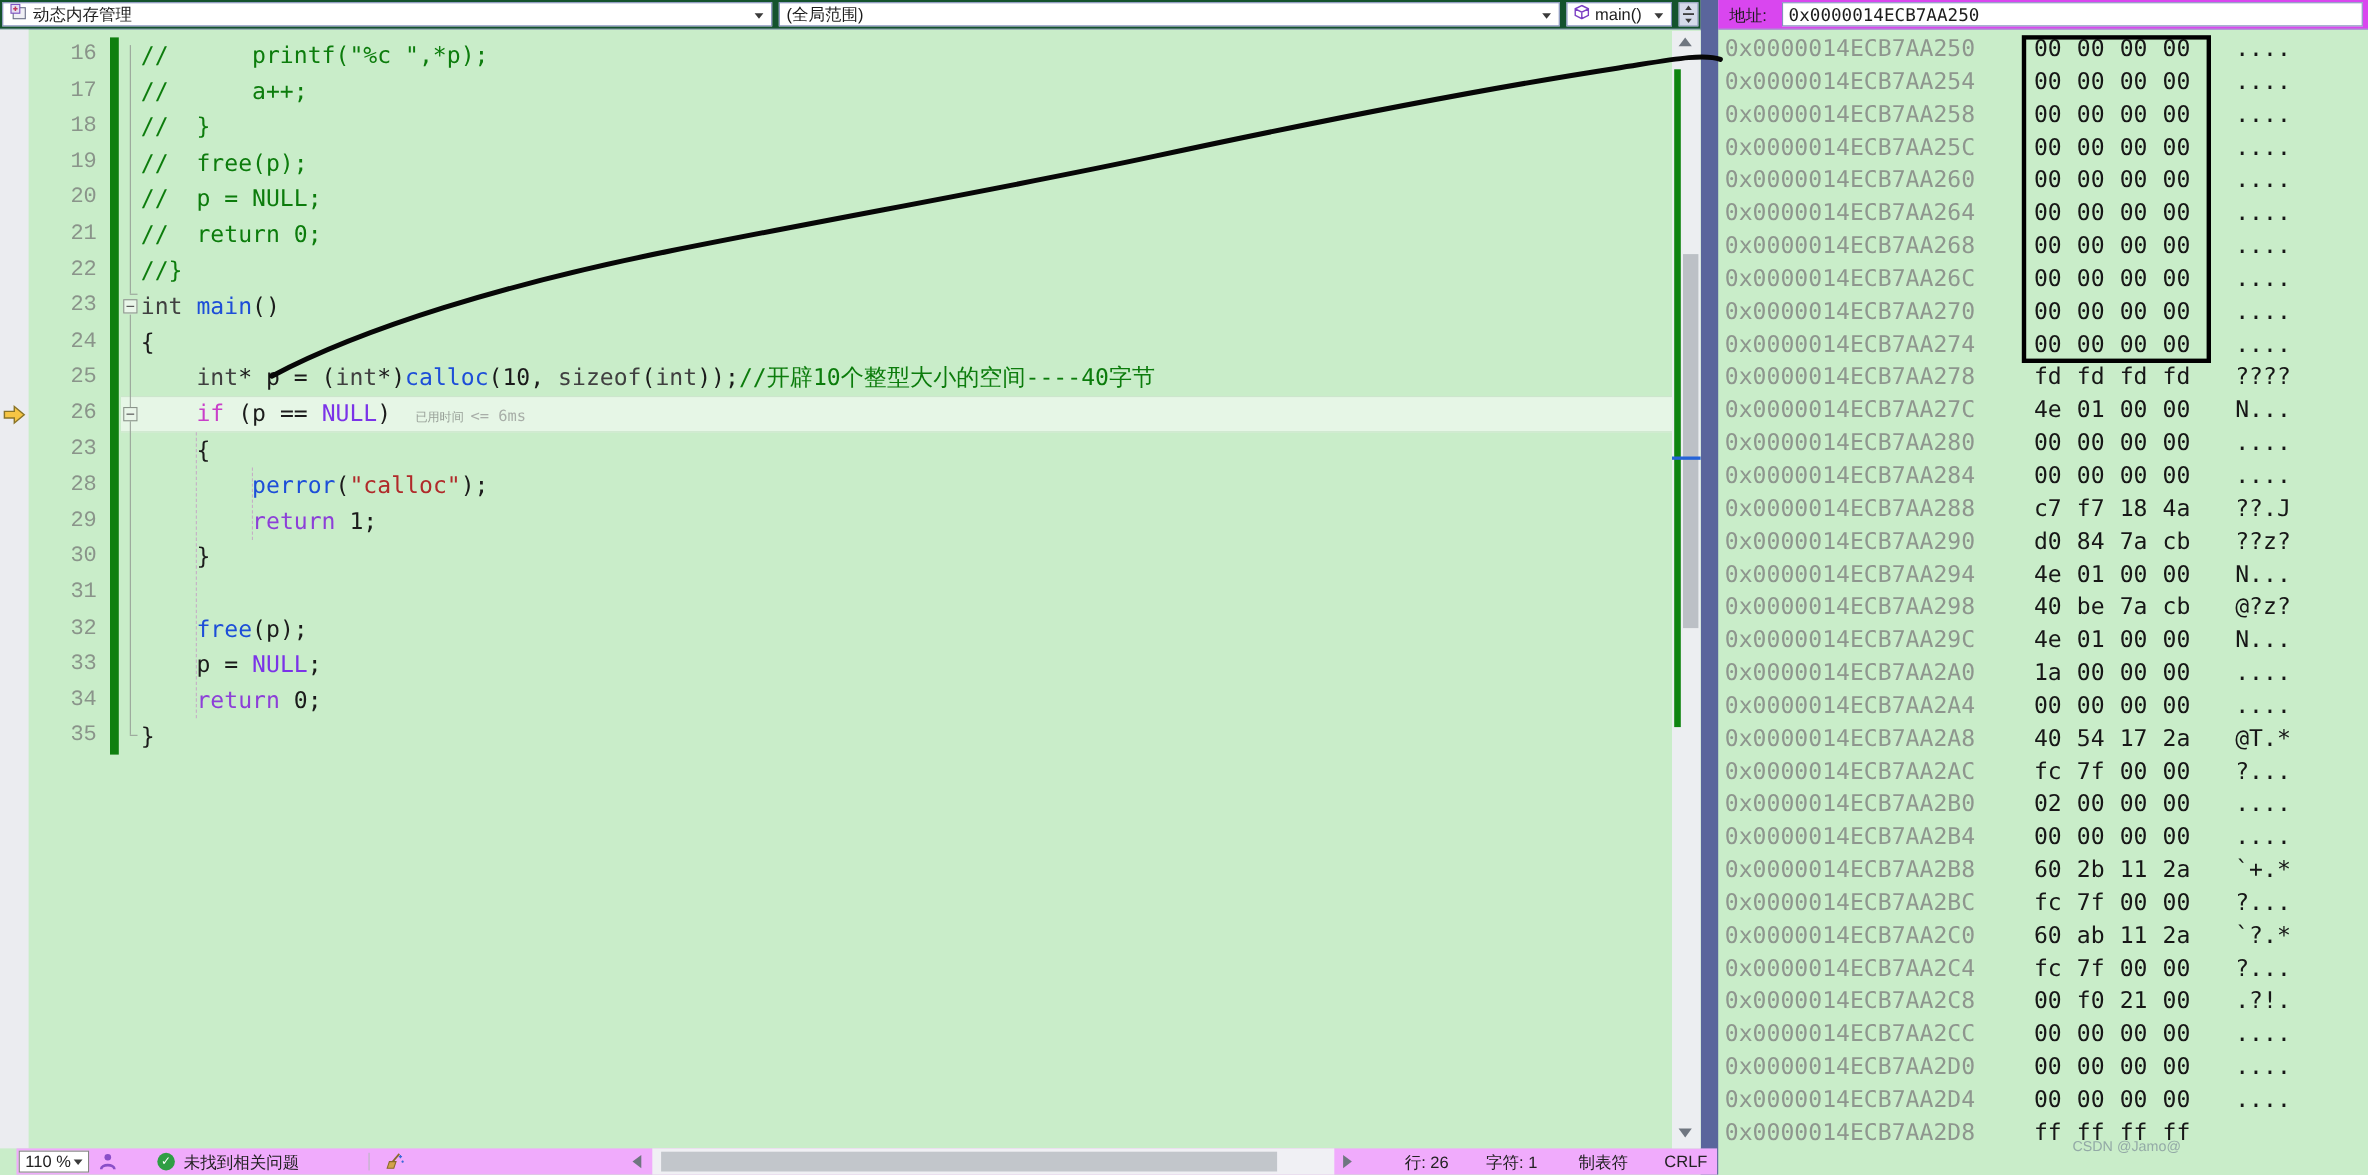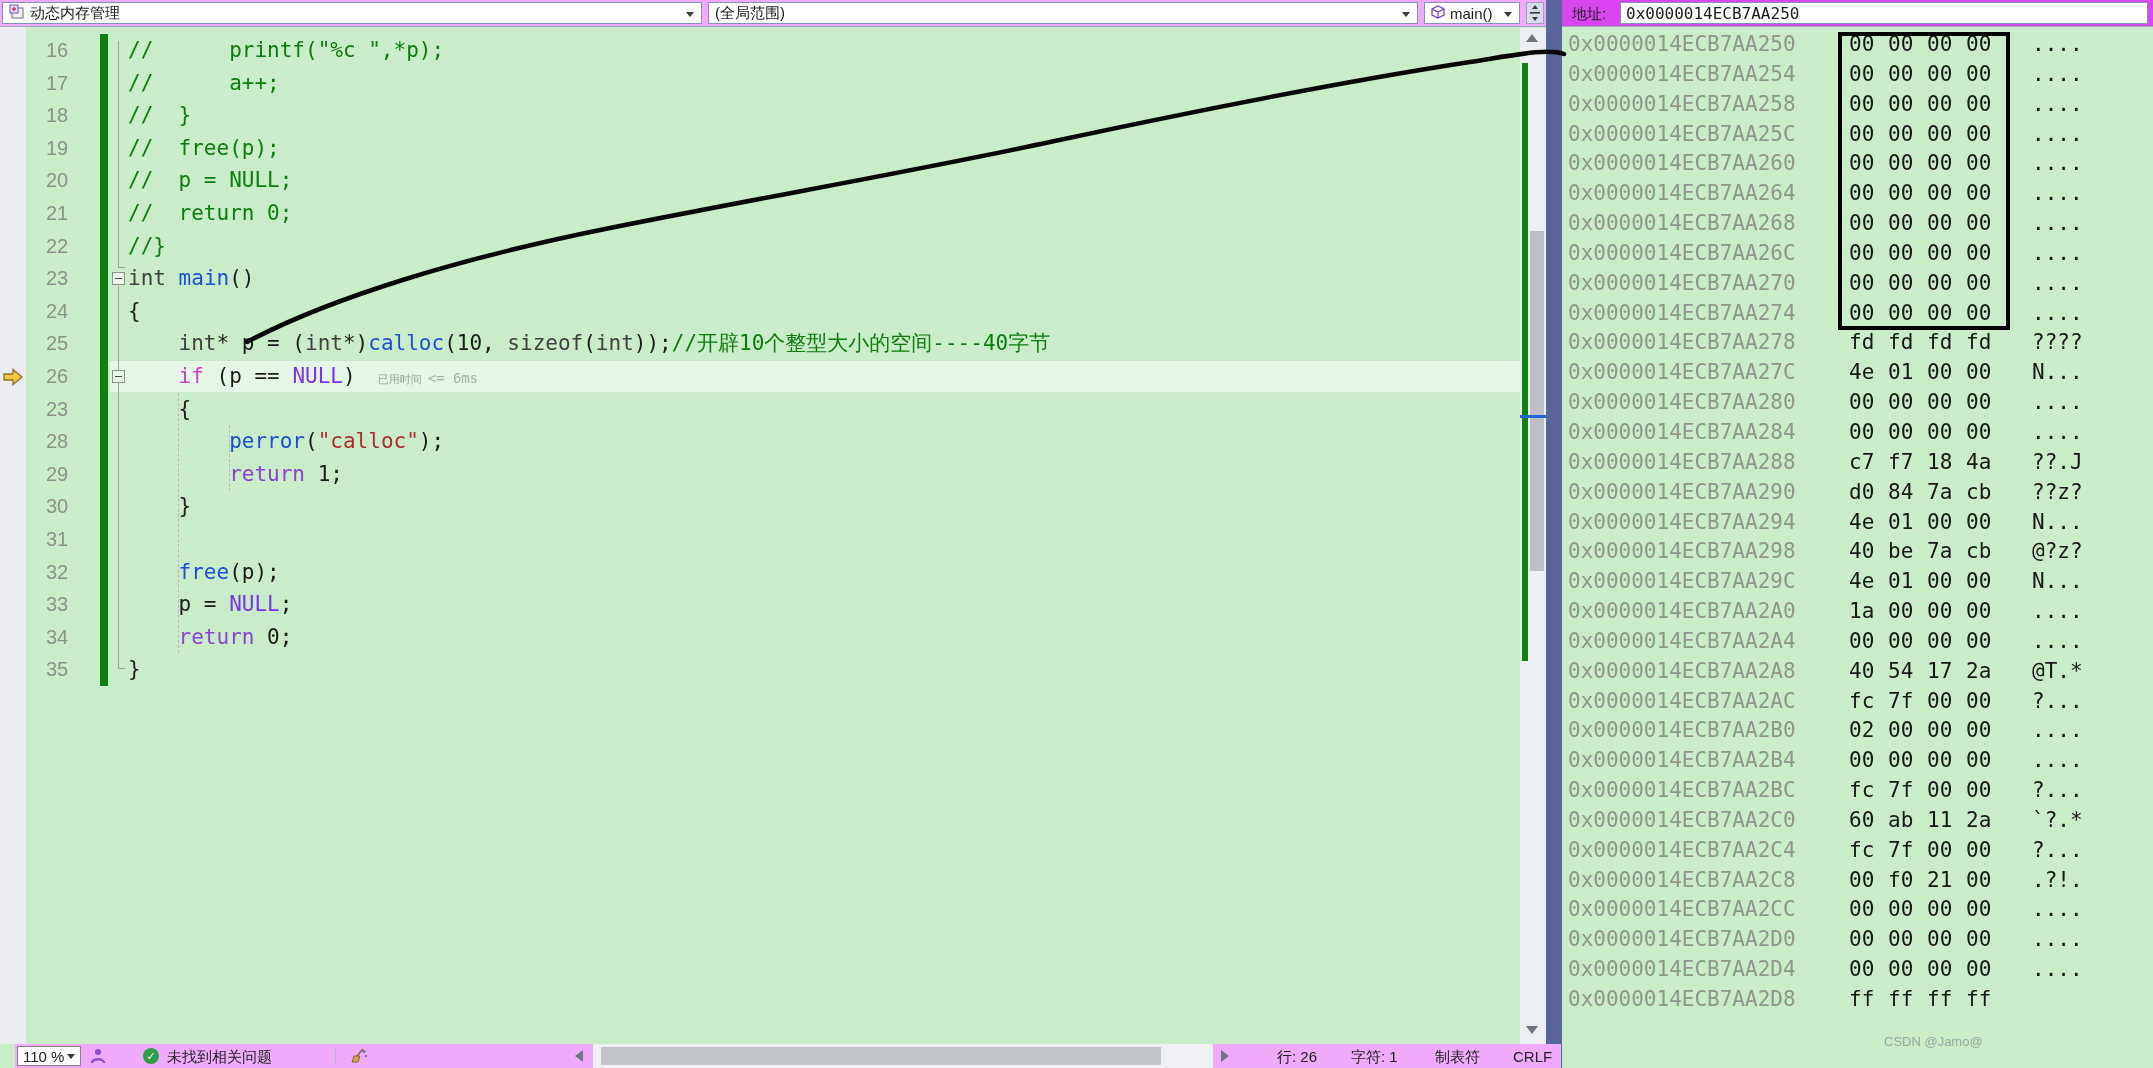--- a/index.html
+++ b/index.html
@@ -1,20 +1,20 @@
 <!DOCTYPE html>
 <html><head>
 <meta charset="utf-8">
 <style>
   *{box-sizing:border-box;margin:0;padding:0}
   html,body{width:2153px;height:1068px;overflow:hidden;position:relative;
     font-family:"Liberation Sans",sans-serif;background:#c9edc9}
 
   
-  #navbar{position:absolute;left:0;top:0;width:1546px;height:27px;background:#f0abfc;
+  #navbar{position:absolute;left:0;top:0;width:1546px;height:27px;background:#14532d;
     border-bottom:1px solid #9fa8c9}
   .combo{position:absolute;top:2px;height:22px;background:#ffffff;border:1px solid #8490bd;
     display:flex;align-items:center;padding:0 6px;font-size:15px;color:#1c1c1c;gap:5px}
   .combo .caret{position:absolute;right:7px;top:9px;width:0;height:0;
     border-left:4px solid transparent;border-right:4px solid transparent;border-top:5px solid #3a3a3a}
   #combo-project{left:2px;width:700px}
   #combo-scope{left:708px;width:710px}
   #combo-member{left:1424px;width:96px}
   #split-btn{position:absolute;left:1526px;top:2px;width:18px;height:22px;background:#d6dbea;
     border:1px solid #9aa3c4;display:flex;align-items:center;justify-content:center}
@@ -38,22 +38,22 @@
   .mascii{position:absolute;left:470px;color:#171717;white-space:pre}
   #mem-box{position:absolute;left:1838px;top:32px;width:172px;height:298px;
     border:4px solid #000;z-index:30}
 
   
   #editor{position:absolute;left:0;top:27px;width:1546px;height:1017px;background:#c9edc9}
   #ind-margin{position:absolute;left:0;top:0;width:26px;height:100%;background:#ebecf0}
   #cur-line{position:absolute;left:110px;top:333px;width:1410px;height:33px;background:#e6f6e6;
     border-top:1px solid #cde5cd;border-bottom:1px solid #cde5cd}
   #change-bar{position:absolute;left:100px;top:7px;width:8px;height:652px;background:#0f7f0f}
-  #gutter{position:absolute;left:26px;top:7px;width:62px;text-align:center;
-    font-family:Liberation Sans, sans-serif;font-size:20px;color:#8a948a}
+  #gutter{position:absolute;left:26px;top:7px;width:62px;text-align:right;
+    font-family:Liberation Mono, monospace;font-size:20px;color:#8a948a}
   .ln{height:32.6px;line-height:32.6px}
   #code{position:absolute;left:128px;top:7px;font-family:"DejaVu Sans Mono",monospace;
     font-size:21px;color:#1b1b1b;white-space:pre;z-index:6}
   .cl{height:32.6px;line-height:32.6px}
   .tk-pl{color:#1b1b1b}
   .tk-cm{color:#0c7c0c}
   .tk-kw{color:#404040}
   .tk-ctl{color:#c93fc9}
   .tk-ret{color:#8d3fd8}
   .tk-nul{color:#7b33e8}
@@ -265,20 +265,25 @@
     </div>
     <div class="mrow">
       <span class="maddr">0x0000014ECB7AA2B0</span>
       <span class="mbytes"><span class="mb">02</span><span class="mb">00</span><span class="mb">00</span><span class="mb">00</span></span>
       <span class="mascii">....</span>
     </div>
     <div class="mrow">
       <span class="maddr">0x0000014ECB7AA2B4</span>
       <span class="mbytes"><span class="mb">00</span><span class="mb">00</span><span class="mb">00</span><span class="mb">00</span></span>
       <span class="mascii">....</span>
+    </div>
+    <div class="mrow">
+      <span class="maddr">0x0000014ECB7AA2B8</span>
+      <span class="mbytes"><span class="mb">60</span><span class="mb">2b</span><span class="mb">11</span><span class="mb">2a</span></span>
+      <span class="mascii">`+.*</span>
     </div>
     <div class="mrow">
       <span class="maddr">0x0000014ECB7AA2BC</span>
       <span class="mbytes"><span class="mb">fc</span><span class="mb">7f</span><span class="mb">00</span><span class="mb">00</span></span>
       <span class="mascii">?...</span>
     </div>
     <div class="mrow">
       <span class="maddr">0x0000014ECB7AA2C0</span>
       <span class="mbytes"><span class="mb">60</span><span class="mb">ab</span><span class="mb">11</span><span class="mb">2a</span></span>
       <span class="mascii">`?.*</span>

